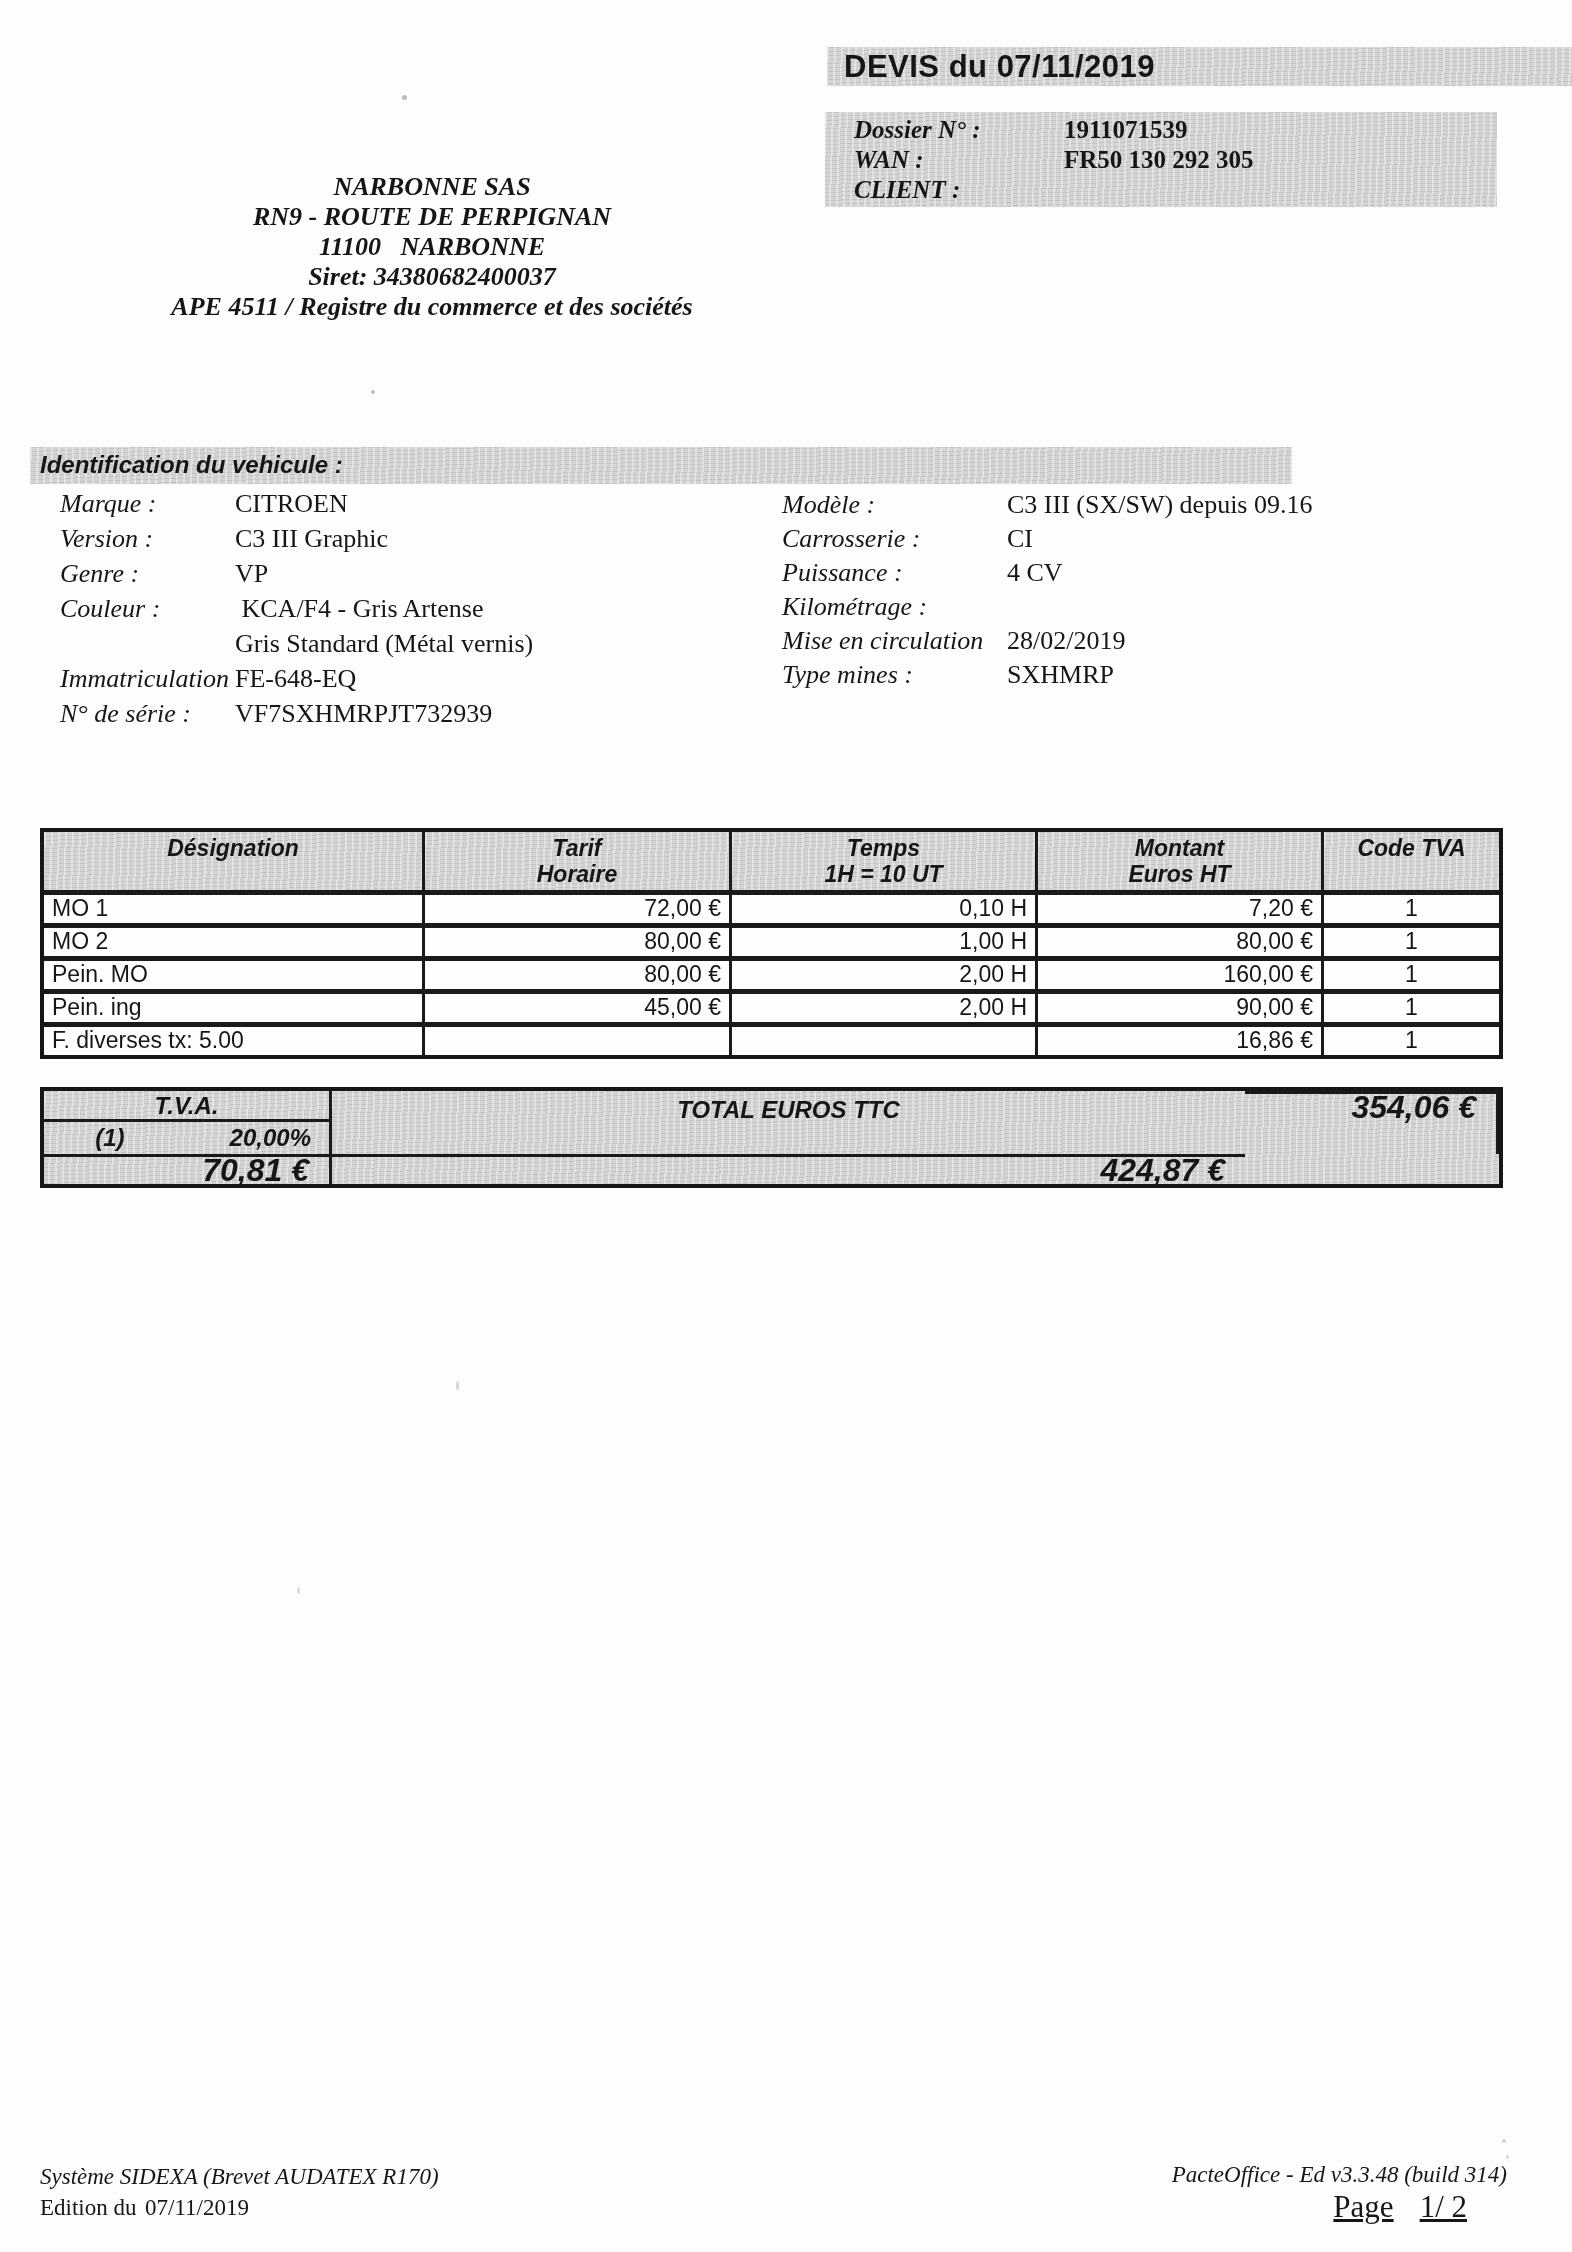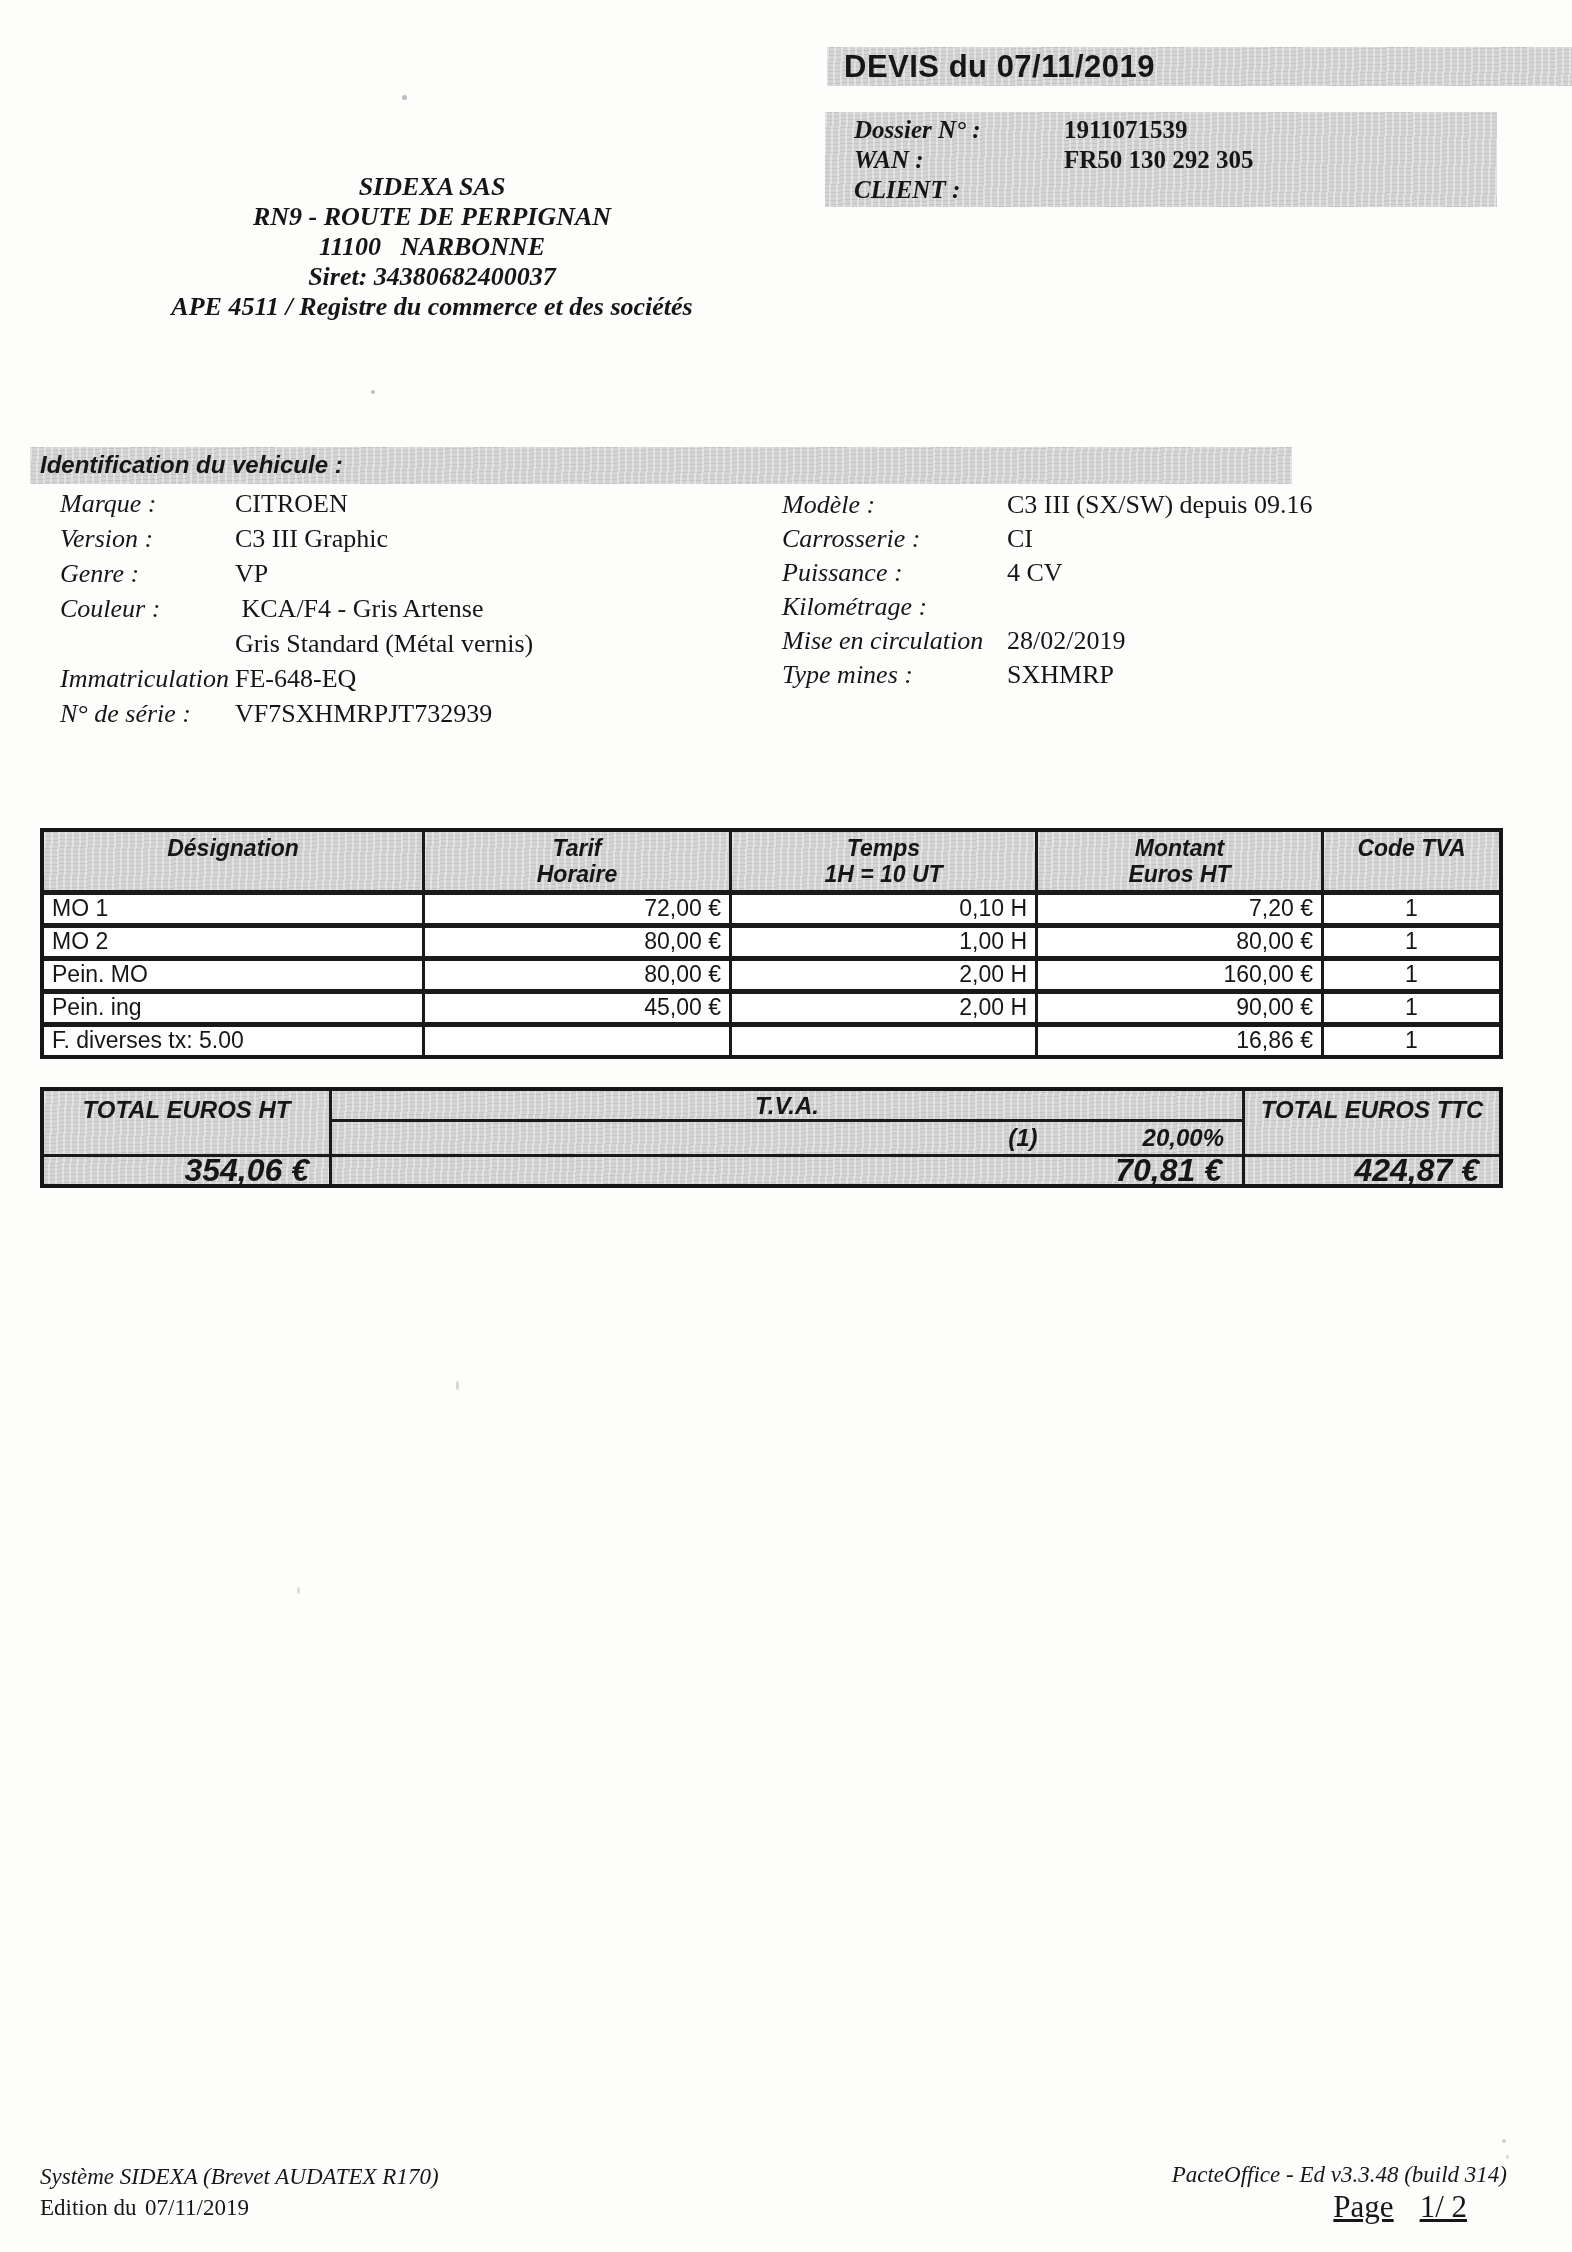--- a/index.html
+++ b/index.html
@@ -118,21 +118,21 @@
       <span class="fi-label">WAN :</span>
       <span class="fi-value">FR50 130 292 305</span>
     </div>
     <div class="fi-row">
       <span class="fi-label">CLIENT :</span>
       <span class="fi-value"></span>
     </div>
   </div>
 
   <div class="company">
-    <div class="co-line">SIDEXA SAS</div>
+    <div class="co-line">NARBONNE SAS</div>
     <div class="co-line">RN9 - ROUTE DE PERPIGNAN</div>
     <div class="co-line">11100   NARBONNE</div>
     <div class="co-line">Siret: 34380682400037</div>
     <div class="co-line">APE 4511 / Registre du commerce et des sociétés</div>
   </div>
 
   <div class="ident-bar scanbar">
     <span>Identification du vehicule :</span>
   </div>
 
@@ -247,21 +247,20 @@
     <div class="trow">
       <div class="td c-des bR">F. diverses tx: 5.00</div>
       <div class="td c-num bR"></div>
       <div class="td c-num bR"></div>
       <div class="td c-num bR">16,86 €</div>
       <div class="td c-code">1</div>
     </div>
   </div>
 
   <div class="totals scanbar">
-    <div class="t-head t-c1">TOTAL EUROS HT</div>
     <div class="t-c2">
       <div class="tva-head">T.V.A.</div>
       <div class="tva-rate">
         <span>(1)</span>
         <span>20,00%</span>
       </div>
     </div>
     <div class="t-head t-c3">TOTAL EUROS TTC</div>
     <div class="tval tv1">354,06 €</div>
     <div class="tval tv2">70,81 €</div>

